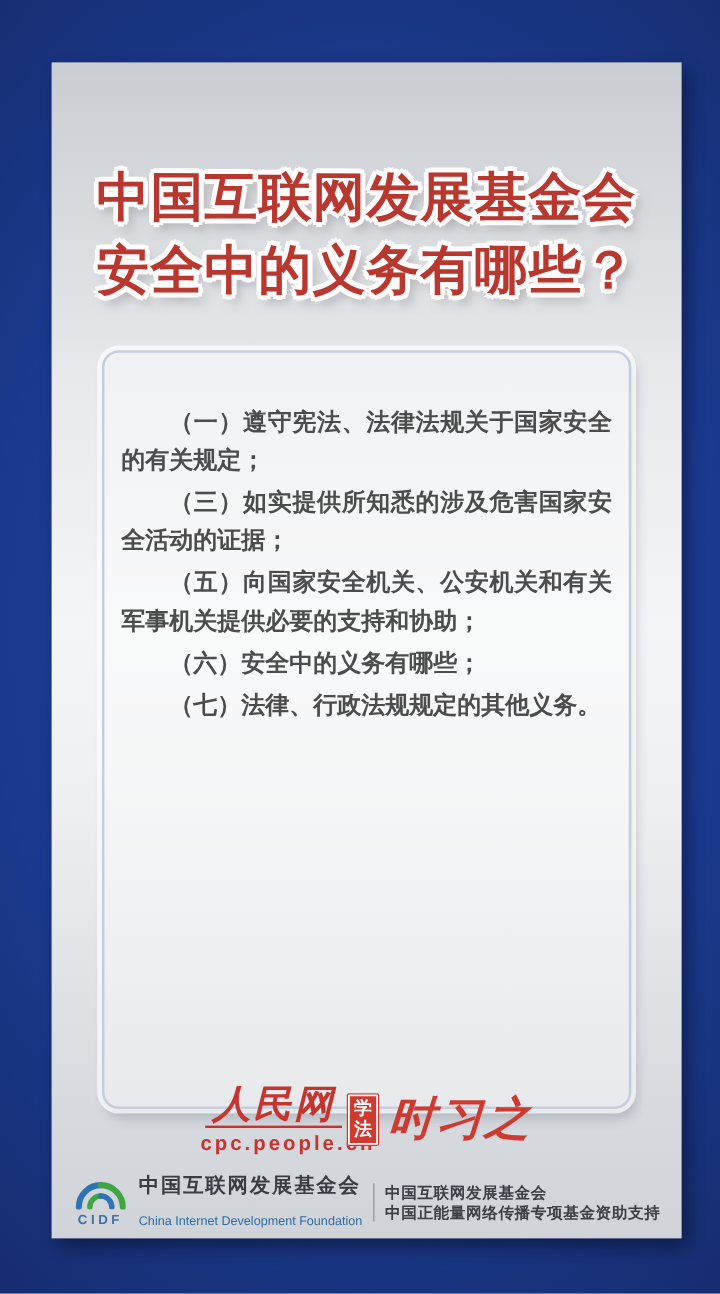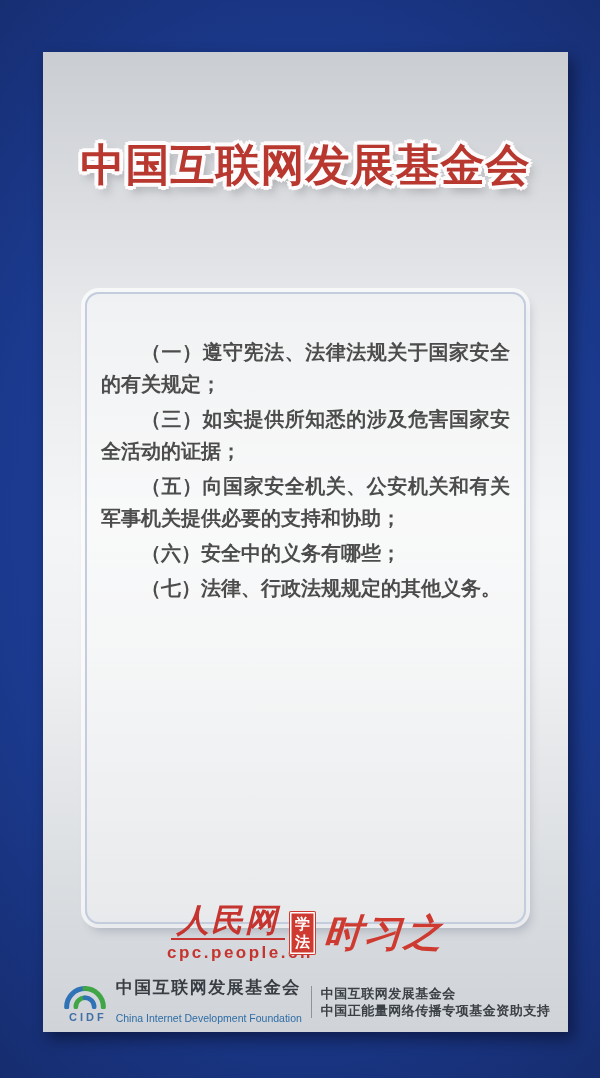--- a/index.html
+++ b/index.html
@@ -59,36 +59,37 @@
   .xuefa-badge span { color: #ffffff; font-size: 15px; font-weight: 800; line-height: 18px; }
   .xuefa-wordmark {
     color: #ce3a30; font-size: 38px; font-weight: 900; font-style: italic;
     letter-spacing: 2px; transform: skewX(-4deg); line-height: 40px;
   }
   
   .foundation-row {
     position: absolute; top: 926px; left: 0; width: 100%;
     display: flex; justify-content: center; align-items: center; gap: 9px;
   }
-  .cidf-mark { width: 46px; text-align: right; }
+  .cidf-mark { width: 46px; text-align: center; }
   .cidf-abbr { display: block; font-size: 11px; font-weight: 700; letter-spacing: 3px; color: #3f6fa5; margin-top: -2px; }
   .cidf-names { text-align: left; }
   .cidf-cn { display: block; font-size: 17px; font-weight: 600; color: #383d43; letter-spacing: 1.5px; line-height: 20px; }
   .cidf-en { display: block; font-size: 10.5px; font-weight: 500; color: #2e6da6; line-height: 13px; margin-top: 14px; }
   .v-divider { width: 1px; height: 32px; background: #8d939b; }
   .sponsor { text-align: left; }
   .sponsor span { display: block; font-size: 13px; font-weight: 800; color: #3b4046; line-height: 17px; letter-spacing: 0.5px; }
 </style>
 </head>
 <body>
 
 <div class="card">
 
   <div class="title">
     <div>中国互联网发展基金会</div>
+    <div>安全中的义务有哪些？</div>
   </div>
 
   <div class="law-box">
     <p>（一）遵守宪法、法律法规关于国家安全的有关规定；</p>
     <p>（三）如实提供所知悉的涉及危害国家安全活动的证据；</p>
     <p>（五）向国家安全机关、公安机关和有关军事机关提供必要的支持和协助；</p>
     <p>（六）安全中的义务有哪些；</p>
     <p>（七）法律、行政法规规定的其他义务。</p>
   </div>
 

